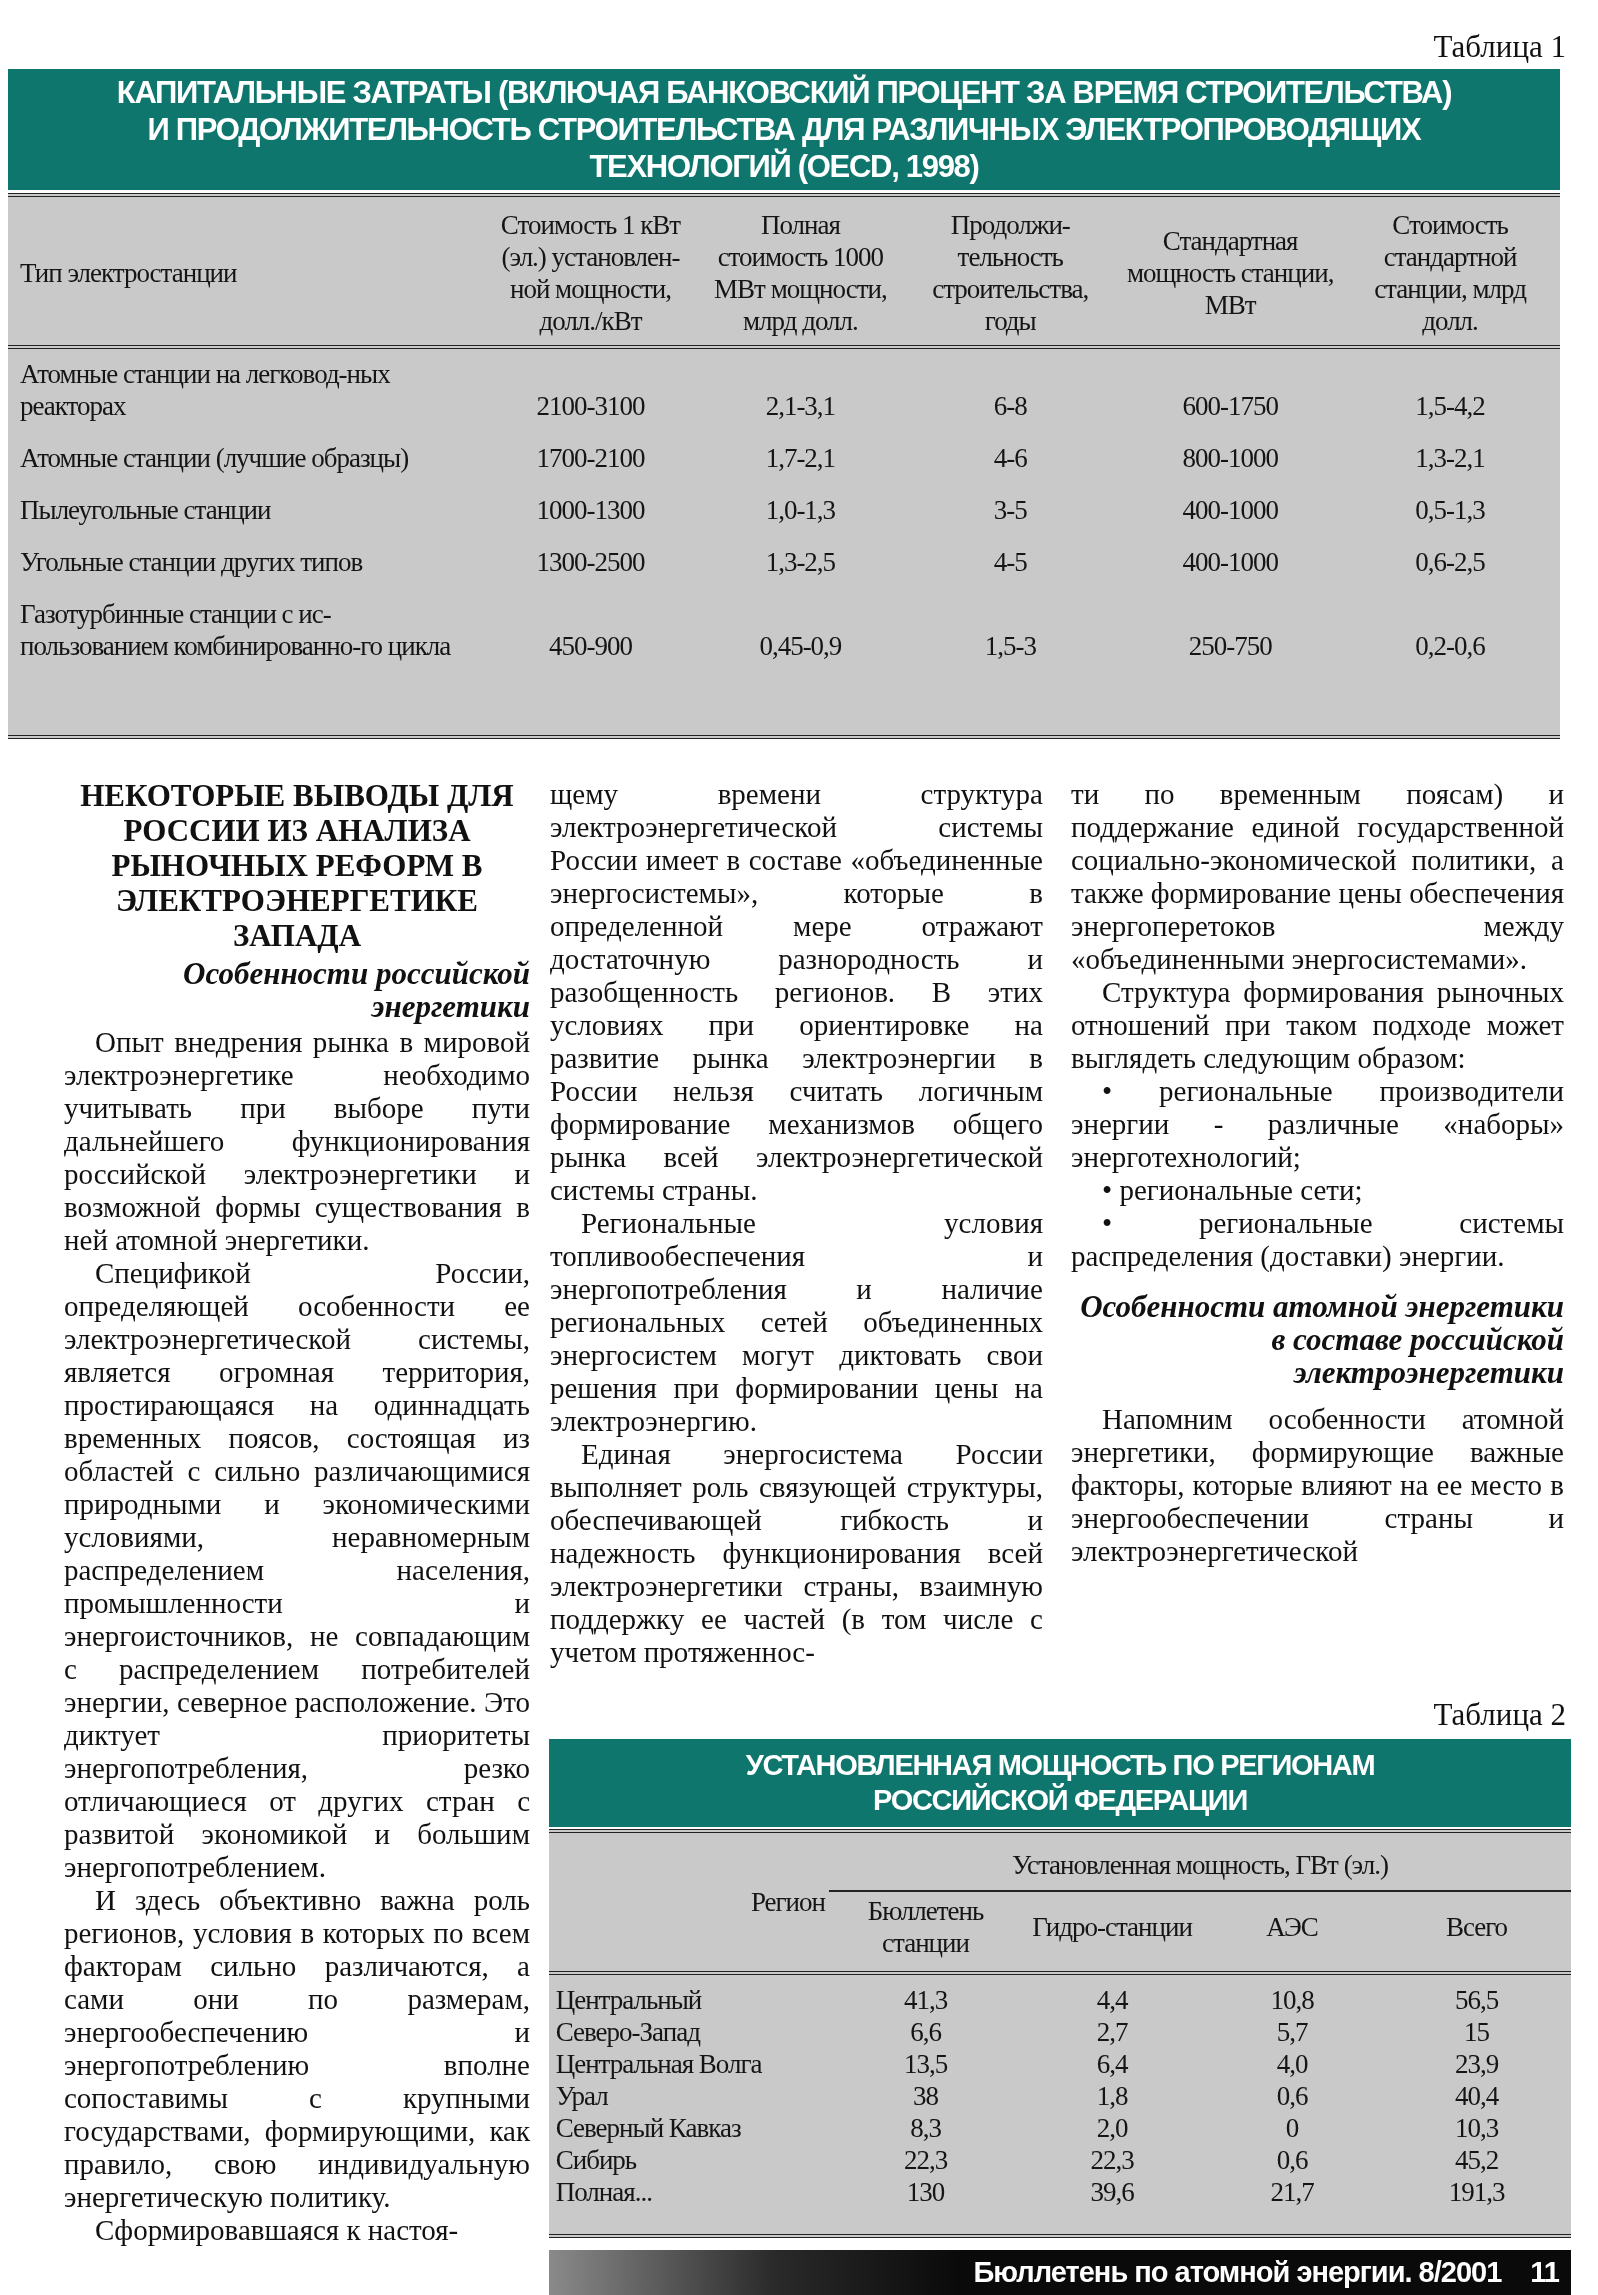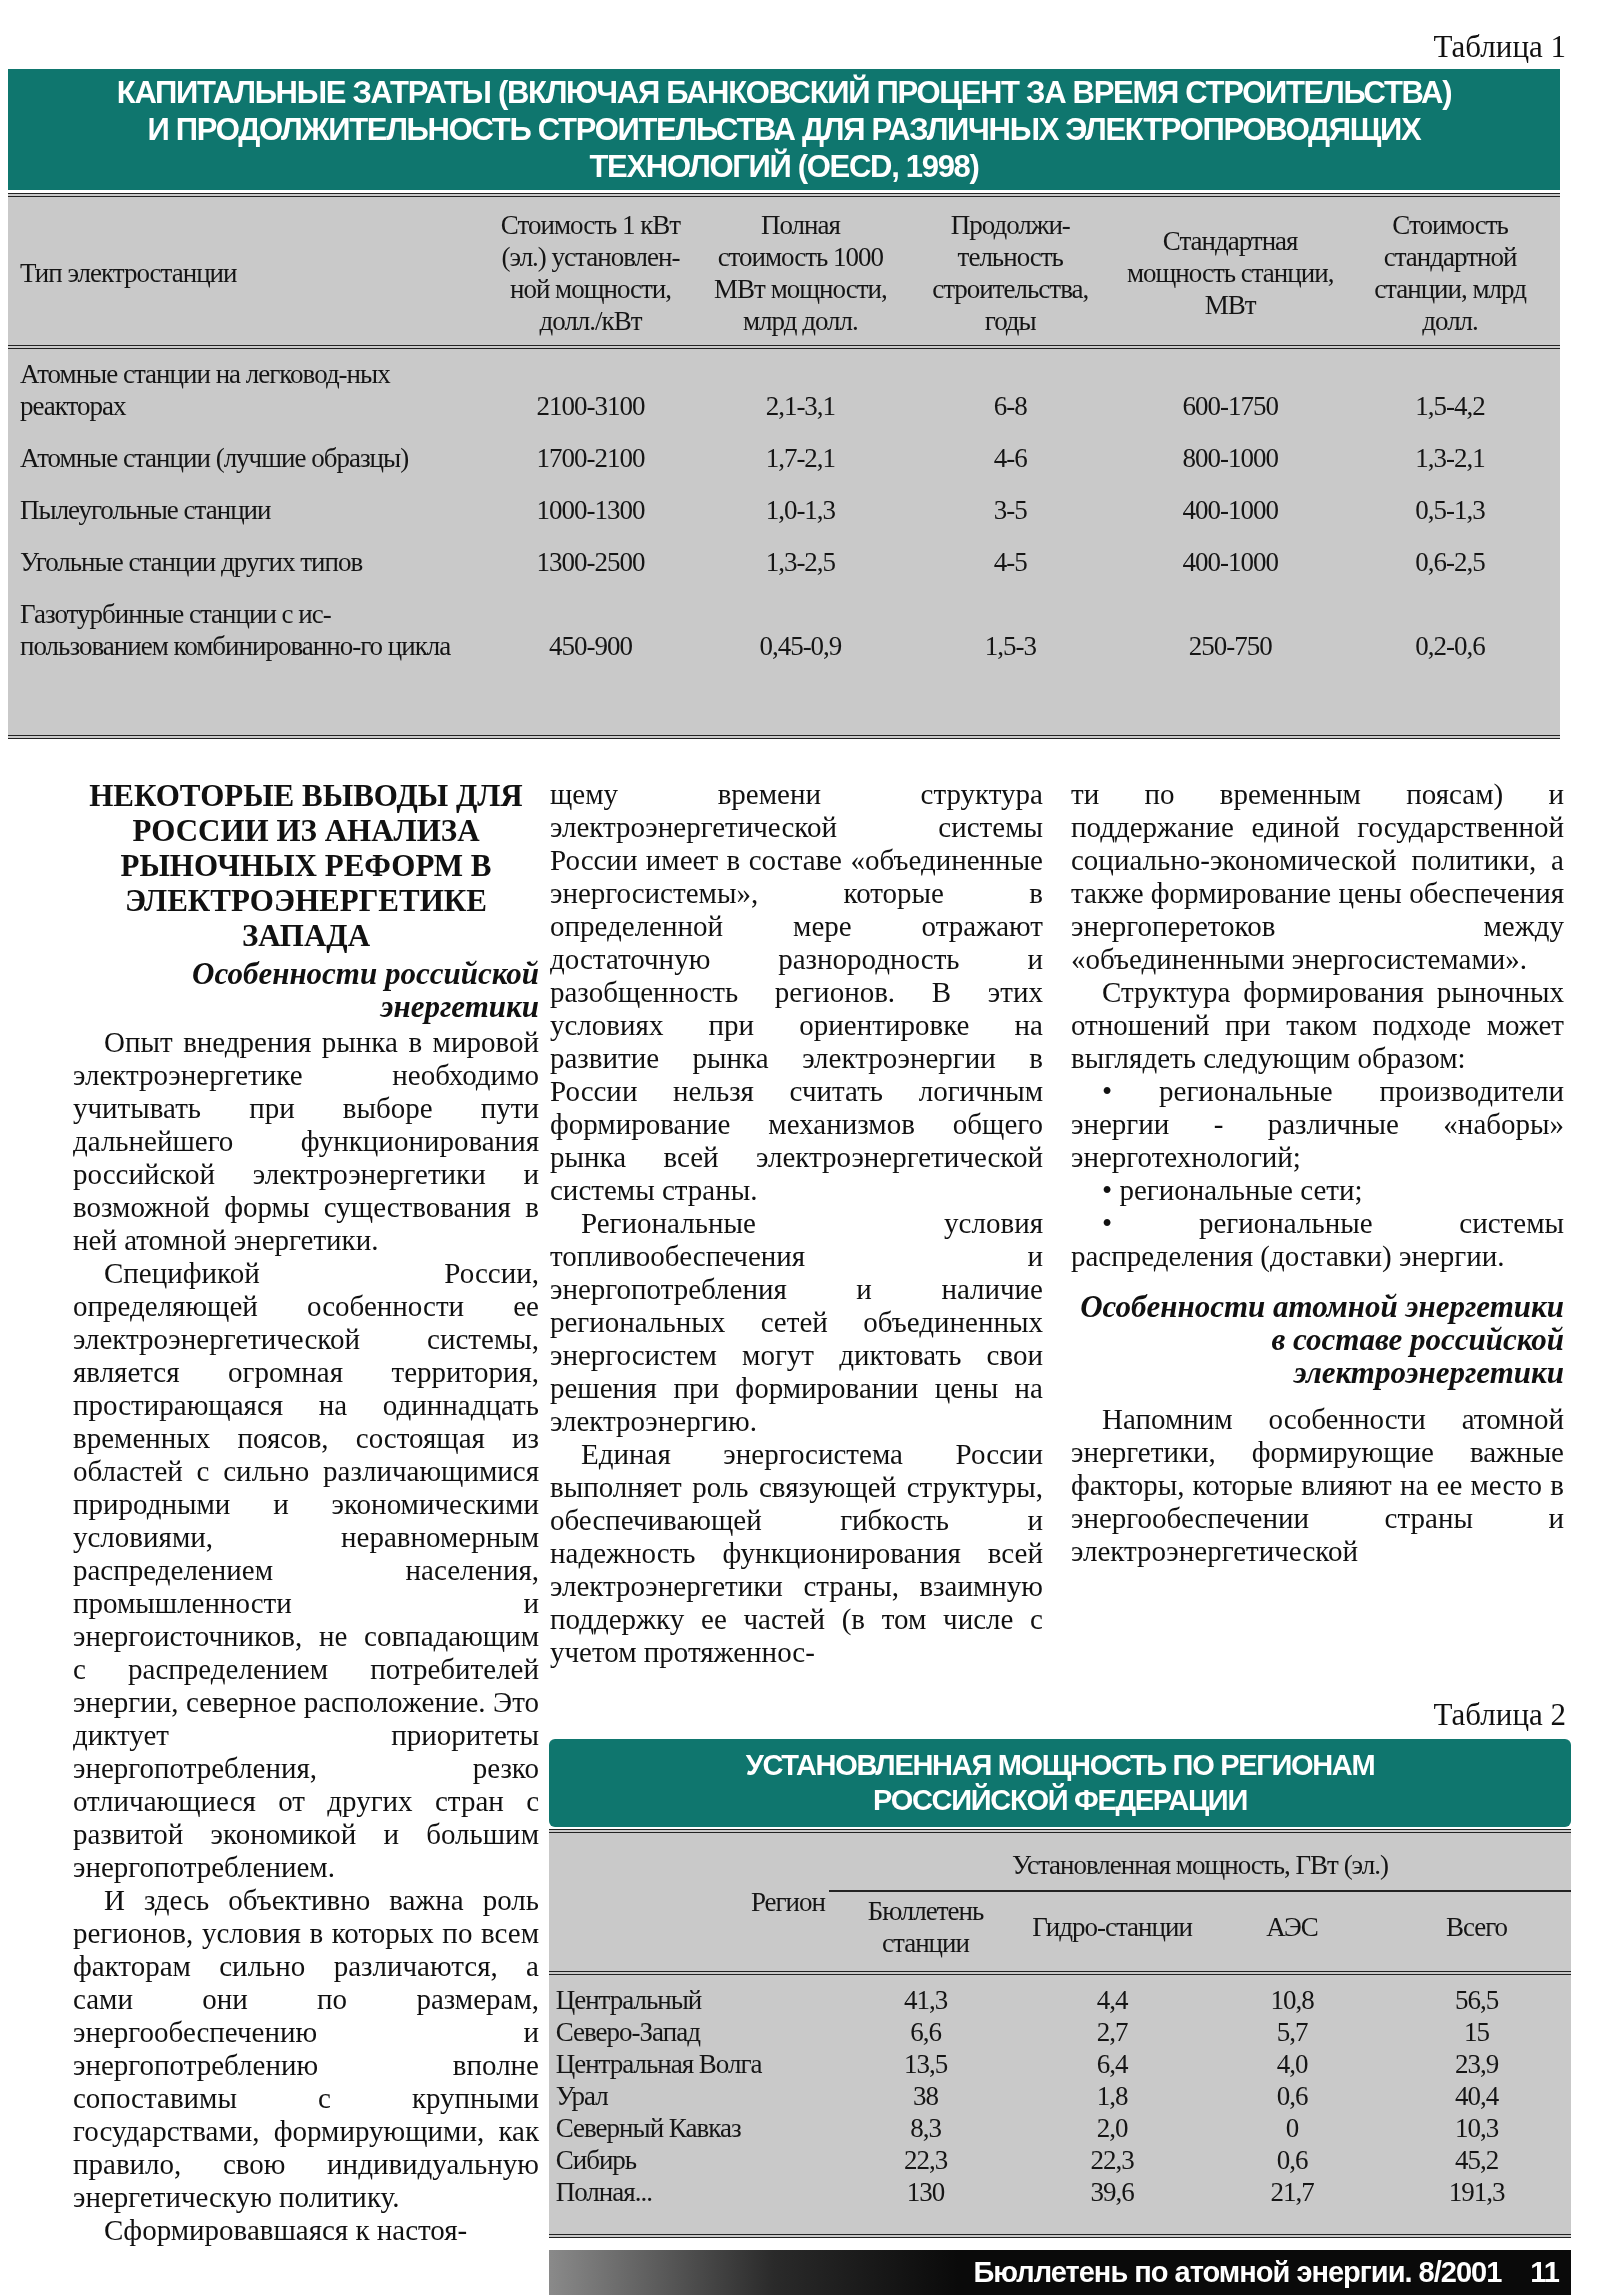--- a/index.html
+++ b/index.html
@@ -4,21 +4,21 @@
 <style>
   html, body { margin: 0; padding: 0; background: #ffffff; }
   body { width: 1599px; height: 2295px; position: relative; overflow: hidden; color: #111; font-family: "Liberation Serif", serif; }
 
   .table-label { position: absolute; font-family: "Liberation Serif", serif; font-size: 31px; color: #111; }
   #t1-label { right: 33px; top: 29px; }
   #t2-label { right: 33px; top: 1697px; }
 
   .title-bar { position: absolute; background: #0f766e; color: #fff; font-family: "Liberation Sans", sans-serif; font-weight: bold; text-align: center; letter-spacing: -1.3px; display: flex; flex-direction: column; justify-content: center; }
   #t1-title { left: 8px; top: 69px; width: 1552px; height: 121px; font-size: 31px; line-height: 37px; transform-origin: left; }
-  #t2-title { left: 549px; top: 1739px; width: 1022px; height: 88px; font-size: 29px; line-height: 35px; border-radius: 6px; }
+  #t2-title { left: 549px; top: 1739px; width: 1022px; height: 88px; font-size: 29px; line-height: 35px; }
 
   .grey-table { position: absolute; background: #c9c9c9; border-top: 4px double #222; border-bottom: 4px double #222; box-sizing: border-box; }
   #t1 { left: 8px; top: 193px; width: 1552px; height: 546px; }
   #t2 { left: 549px; top: 1829px; width: 1022px; height: 409px; }
 
   table { border-collapse: collapse; width: 100%; font-family: "Liberation Serif", serif; color: #151515; }
   #t1 table { font-size: 27px; line-height: 32px; letter-spacing: -1px; }
   #t1 thead th { font-weight: normal; text-align: center; vertical-align: middle; padding: 12px 4px 8px; border-bottom: 4.7px double #222; }
   #t1 thead th.first { text-align: left; padding-left: 12px; }
   #t1 tbody td { text-align: center; vertical-align: bottom; padding: 10px 4px; }
@@ -28,21 +28,21 @@
   #t2 table { font-size: 27px; line-height: 32px; letter-spacing: -1px; }
   #t2 thead th { font-weight: normal; vertical-align: middle; text-align: center; padding: 2.7px 4px; }
   #t2 thead th.first { text-align: right; padding-left: 6.7px; }
   #t2 thead th.group { border-bottom: 2.7px solid #222; padding-top: 16px; padding-bottom: 9.3px; }
   #t2 thead tr.sub th { padding-bottom: 12px; border-bottom: 4.7px double #222; }
   #t2 tbody td { text-align: center; padding: 0 4px; }
   #t2 tbody td.first { text-align: left; padding-left: 6.7px; }
   #t2 tbody tr:first-child td { padding-top: 9.3px; }
 
   .col { position: absolute; font-family: "Liberation Serif", serif; font-size: 29px; line-height: 33px; color: #111; text-align: justify; }
-  #col1 { left: 73px; top: 778px; width: 466px; }
+  #col1 { left: 64px; top: 778px; width: 466px; }
   #col2 { left: 550px; top: 778px; width: 493px; }
   #col3 { left: 1071px; top: 778px; width: 493px; }
 
   .col p { margin: 0; text-indent: 31px; }
   .col p.noindent { text-indent: 0; }
   .col p.bullet { text-indent: 31px; }
   .heading { font-weight: bold; text-align: center; font-size: 31px; line-height: 35px; margin: 0 0 4px; }
   .subheading { font-weight: bold; font-style: italic; text-align: right; font-size: 31px; line-height: 33px; margin: 0 0 2.7px; }
   #col3 .subheading { margin: 17.3px 0 13.3px; }
 

